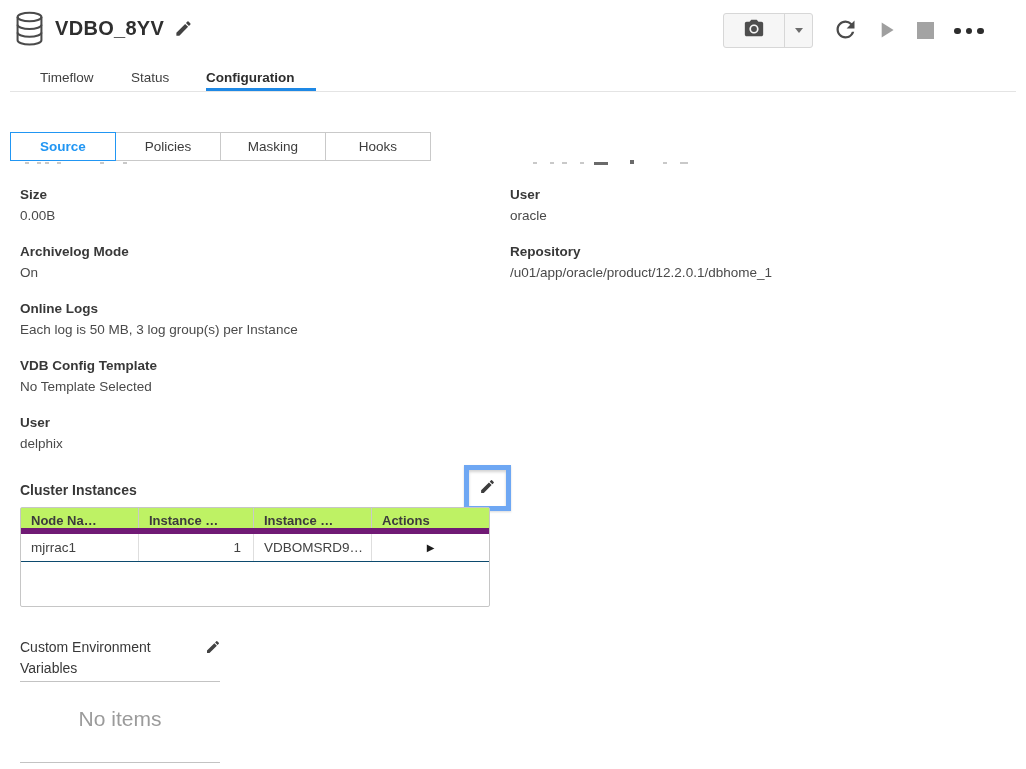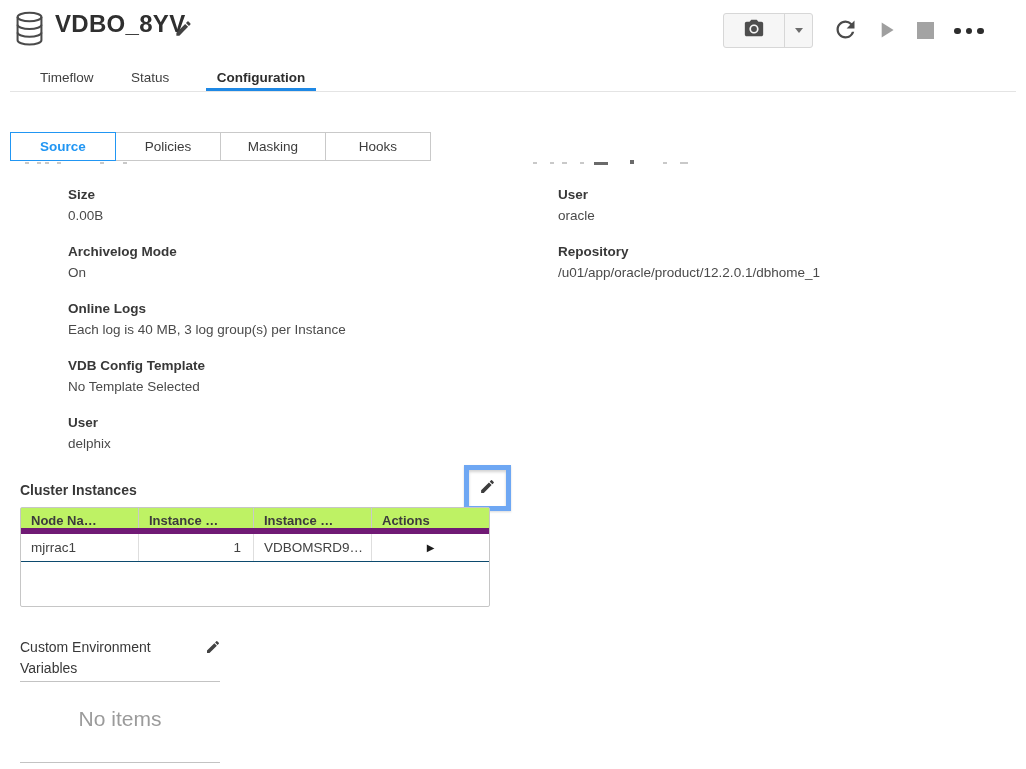--- a/index.html
+++ b/index.html
@@ -8,55 +8,55 @@
     --highlight-blue:#6ea7f3;
   }
   *{box-sizing:border-box;}
   html,body{margin:0;padding:0;background:#fff;}
   .app{
     position:relative;width:1026px;height:769px;background:#ffffff;overflow:hidden;
     font-family:"Liberation Sans","DejaVu Sans",sans-serif;color:#3c3c3c;
   }
   
   .db-icon{position:absolute;left:14px;top:11px;}
-  .page-title{position:absolute;left:55px;top:10px;font-size:24px;font-weight:bold;color:#2f2f2f;letter-spacing:.3px;}
+  .page-title{position:absolute;left:55px;top:17px;font-size:20px;font-weight:bold;color:#2f2f2f;letter-spacing:.3px;}
   .title-edit{position:absolute;left:172px;top:19px;width:22px;height:22px;display:flex;align-items:center;justify-content:center;cursor:pointer;background:none;border:none;padding:0;}
   .snap-btn{position:absolute;left:723px;top:13px;width:90px;height:35px;border:1px solid #d7d7d7;border-radius:3px;background:#f6f6f6;display:flex;align-items:stretch;}
   .snap-camera{width:60px;display:flex;align-items:center;justify-content:center;cursor:pointer;background:none;border:none;padding:0;}
   .snap-divider{width:1px;background:#d7d7d7;}
   .snap-caret{flex:1;display:flex;align-items:center;justify-content:center;cursor:pointer;background:none;border:none;padding:0;}
   .caret-down{width:0;height:0;border-left:4px solid transparent;border-right:4px solid transparent;border-top:5px solid #6d6d6d;}
   .icon-btn{position:absolute;background:none;border:none;padding:0;cursor:pointer;display:flex;align-items:center;justify-content:center;}
   .refresh-btn{left:830px;top:16px;width:30px;height:30px;}
   .play-btn{left:872px;top:17px;width:28px;height:28px;}
   .stop-btn{left:916px;top:21px;width:19px;height:19px;}
   .stop-square{width:17px;height:17px;background:#a3a3a3;}
   .more-btn{left:951px;top:24px;width:36px;height:14px;gap:5px;}
   .dot{width:6.5px;height:6.5px;border-radius:50%;background:#2d2d2d;}
   
   .tab{position:absolute;top:70px;font-size:13.5px;color:#3f3f3f;background:none;border:none;padding:0;cursor:pointer;font-family:inherit;}
   .tab-timeflow{left:40px;}
   .tab-status{left:131px;}
-  .tab-config{left:206px;width:110px;text-align:center;font-weight:bold;color:#2d2d2d;}
+  .tab-config{left:206px;width:110px;text-align:left;font-weight:bold;color:#2d2d2d;}
   .tab-underline{position:absolute;left:206px;top:88px;width:110px;height:4px;background:var(--underline-blue);}
   .tabbar-divider{position:absolute;left:10px;top:91px;width:1006px;height:1px;background:#e4e4e4;}
   
   .subtabs{position:absolute;left:10px;top:132px;display:flex;}
   .subtab{width:106px;height:29px;margin-left:-1px;border:1px solid #c9c9c9;background:#fff;font-size:13.5px;color:#3c3c3c;display:flex;align-items:center;justify-content:center;cursor:pointer;font-family:inherit;position:relative;}
   .subtab:first-child{margin-left:0;}
   .subtab.active{border-color:var(--accent-blue);color:var(--accent-blue);font-weight:bold;z-index:2;}
   
   .clipped-row{position:absolute;top:160px;left:0;height:6px;}
   .frag{position:absolute;background:#c9c9c9;height:2px;width:4px;top:2px;}
   .frag.d{background:#6a6a6a;}
   
   .fields{position:absolute;top:184px;}
   .fields-left{left:20px;width:470px;}
   .fields-right{left:510px;width:490px;}
-  .field{margin-bottom:15px;margin-left:48px;}
+  .field{margin-bottom:15px;}
   .field-label{font-size:13.5px;font-weight:bold;line-height:21px;color:#383838;}
   .field-value{font-size:13.5px;line-height:21px;color:#4a4a4a;}
   
   .cluster-title{position:absolute;left:20px;top:482px;font-size:14px;font-weight:bold;color:#383838;}
   .cluster-edit{position:absolute;left:464px;top:465px;width:47px;height:46px;border:5px solid var(--highlight-blue);background:#fff;display:flex;align-items:center;justify-content:center;cursor:pointer;padding:0;box-shadow:inset 0 2px 3px rgba(0,0,0,.18),0 1px 2px rgba(0,0,0,.15);}
   .cluster-table{position:absolute;left:20px;top:507px;width:470px;height:100px;border:1px solid #c6c6c6;border-radius:2px;background:#fff;}
   .thead{display:flex;height:26px;background:#bef264;border-bottom:6px solid #701a75;}
   .th{font-size:13px;font-weight:bold;color:#3b3b3b;line-height:25px;padding-left:10px;border-right:1px solid #c9c9c9;cursor:pointer;}
   .th:last-child{border-right:none;}
   .trow{display:flex;height:28px;border-bottom:1px solid #0c4a6e;cursor:pointer;}
@@ -170,21 +170,21 @@
     <div class="field">
       <div class="field-label">Size</div>
       <div class="field-value">0.00B</div>
     </div>
     <div class="field">
       <div class="field-label">Archivelog Mode</div>
       <div class="field-value">On</div>
     </div>
     <div class="field">
       <div class="field-label">Online Logs</div>
-      <div class="field-value">Each log is 40 MB, 3 log group(s) per Instance</div>
+      <div class="field-value">Each log is 50 MB, 3 log group(s) per Instance</div>
     </div>
     <div class="field">
       <div class="field-label">VDB Config Template</div>
       <div class="field-value">No Template Selected</div>
     </div>
     <div class="field">
       <div class="field-label">User</div>
       <div class="field-value">delphix</div>
     </div>
   </div>

